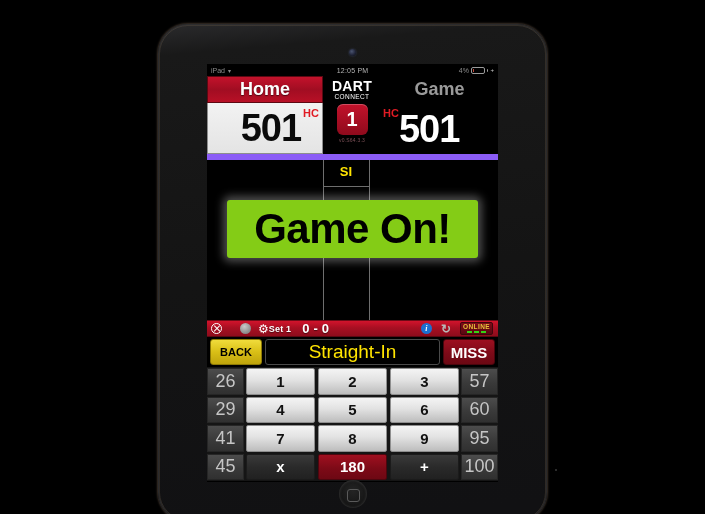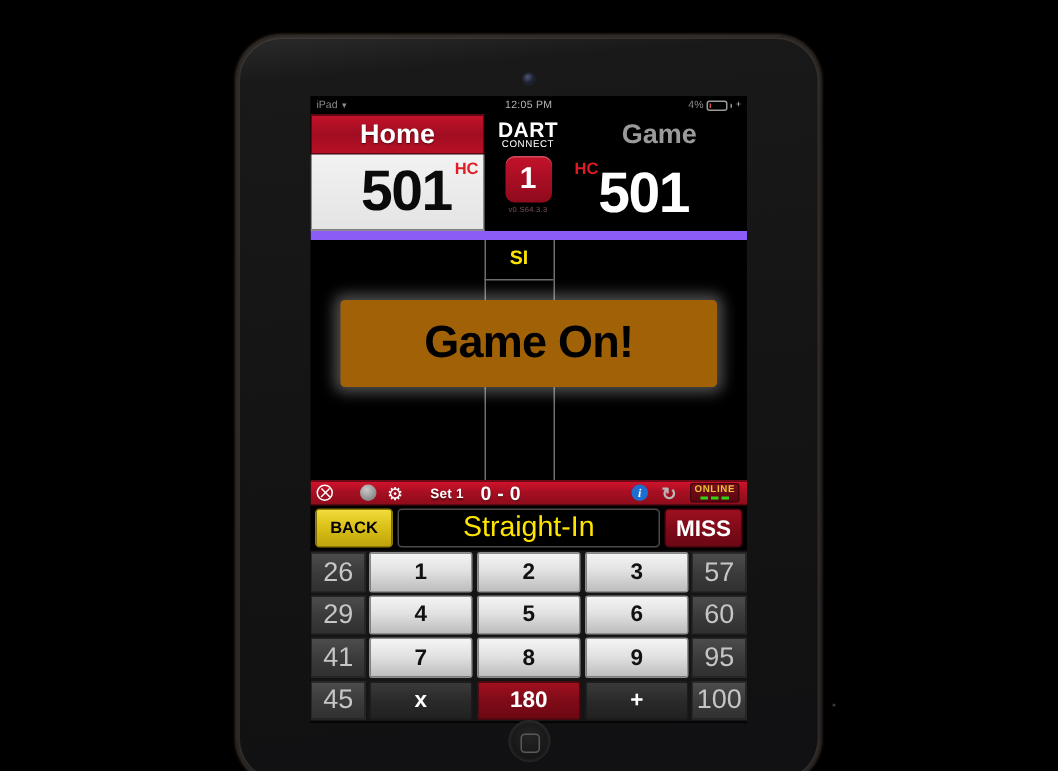--- a/index.html
+++ b/index.html
@@ -165,23 +165,23 @@
   .vline.l { left: 116px; }
   .vline.r { left: 162px; }
   .si-label {
     position:absolute; left:116px; width:46px; top:4px;
     text-align:center; color:#ffe400; font-size:13px; font-weight:bold;
   }
   .si-underline { position:absolute; left:116px; width:46px; top:26px; height:1px; background:#6e6e6e;}
   #gameon {
     position:absolute; left: 20px; right: 20px; top: 40px;
     height: 58px;
-    background:#a16207; border-radius:3px;
-    display:flex; align-items:center; justify-content:center;
-    color:#000; font-size: 30px; font-weight:bold; letter-spacing:-.5px;
+    background:#84cc16; border-radius:3px;
+    display:flex; align-items:center; justify-content:center;
+    color:#000; font-size: 42px; font-weight:bold; letter-spacing:-.5px;
     box-shadow: 0 0 9px 4px rgba(255,255,255,.30);
   }
 
   
   #toolbar {
     width:100%; height: 17px;
     background: linear-gradient(#d2132c 0%, #a80f22 45%, #8e0c1c 100%);
     border-top:1px solid #6d0a16; border-bottom:1px solid #5c0812;
     display:flex; align-items:center;
     padding: 0 4px; gap: 0;
@@ -198,21 +198,21 @@
   }
   .ic-close::before { transform: rotate(45deg); }
   .ic-close::after  { transform: rotate(-45deg); }
   .ic-circle {
     width:11px; height:11px; border-radius:50%;
     background: radial-gradient(circle at 40% 32%, #c9c9c9, #8a8a8a 70%, #6d6d6d);
     margin-left: 18px;
   }
   .ic-gear { margin-left: 7px; color:#fff; font-size: 12px; line-height:1; }
   .tb-set {
-    color:#fff; font-weight:bold; font-size:9px; margin-left:18px; letter-spacing:.2px;
+    color:#fff; font-weight:bold; font-size:9px; letter-spacing:.2px;
     text-shadow:0 1px 1px rgba(0,0,0,.5);
   }
   .tb-score {
     color:#fff; font-weight:bold; font-size:13px; margin-left:11px; letter-spacing:.2px;
     text-shadow:0 1px 1px rgba(0,0,0,.5);
   }
   .ic-info {
     width:11px; height:11px; border-radius:50%;
     background:#1c6fd0; color:#fff; font-size:8px; font-weight:bold;
     font-style:italic;

